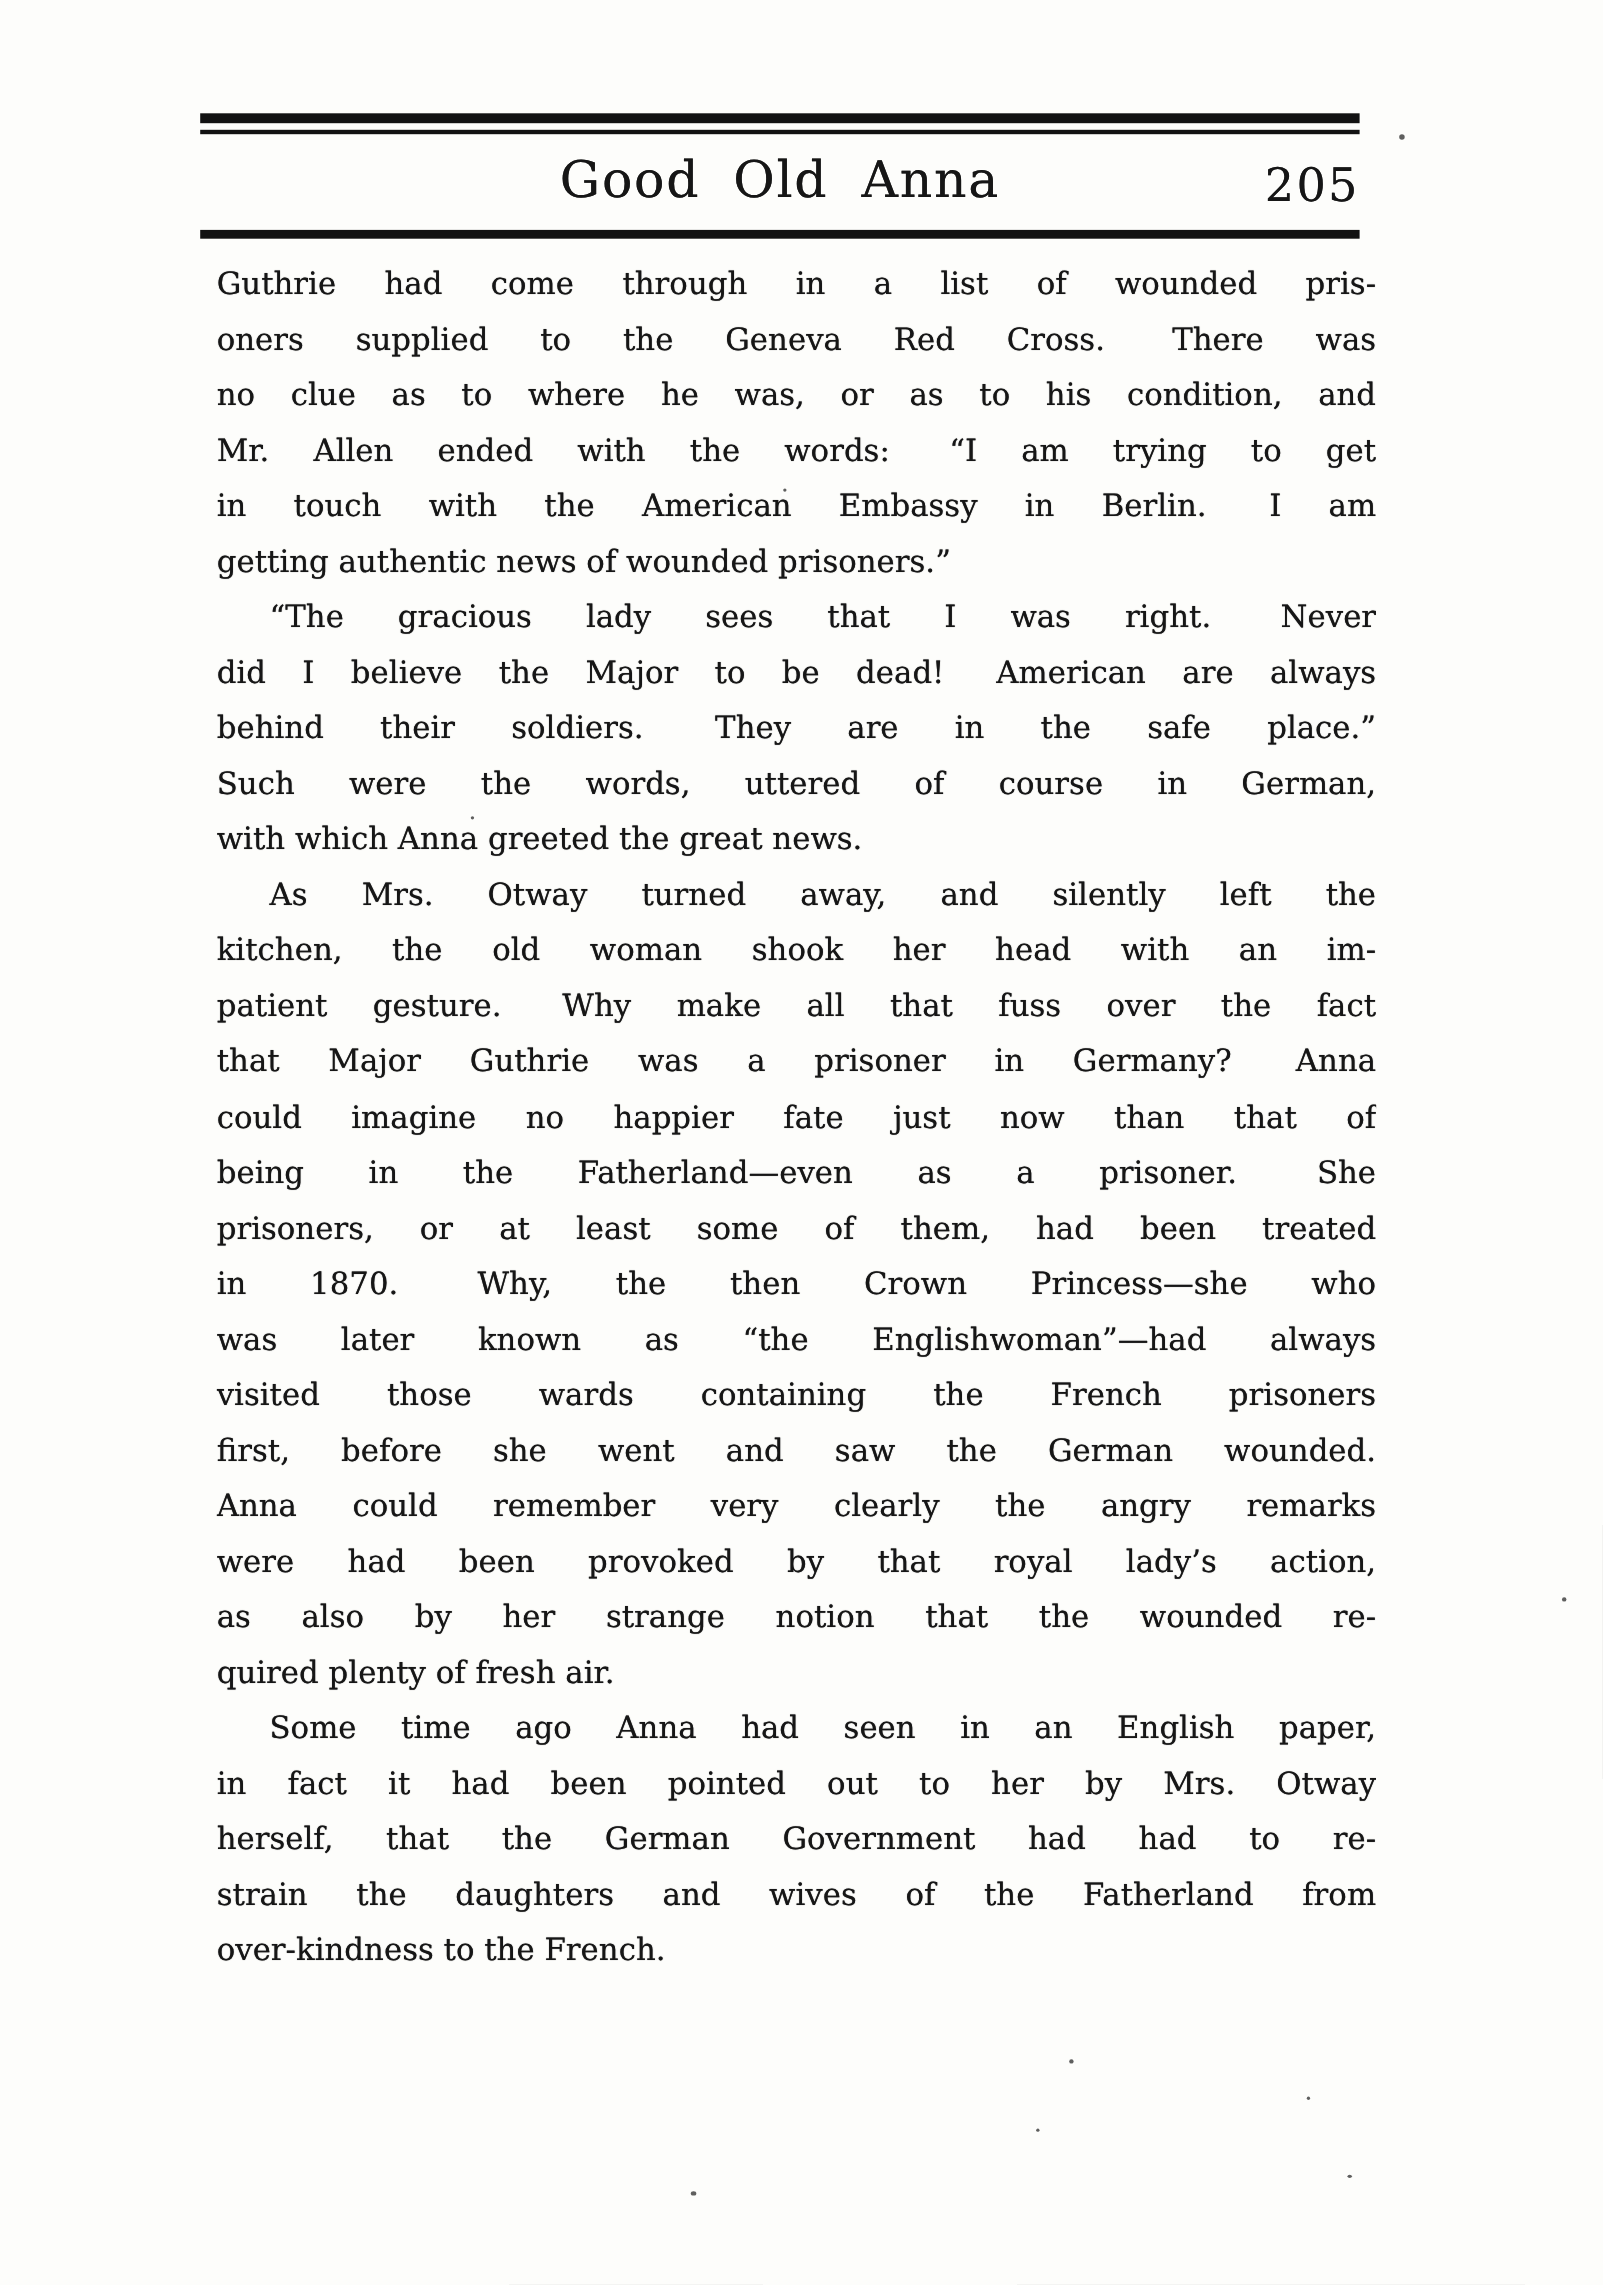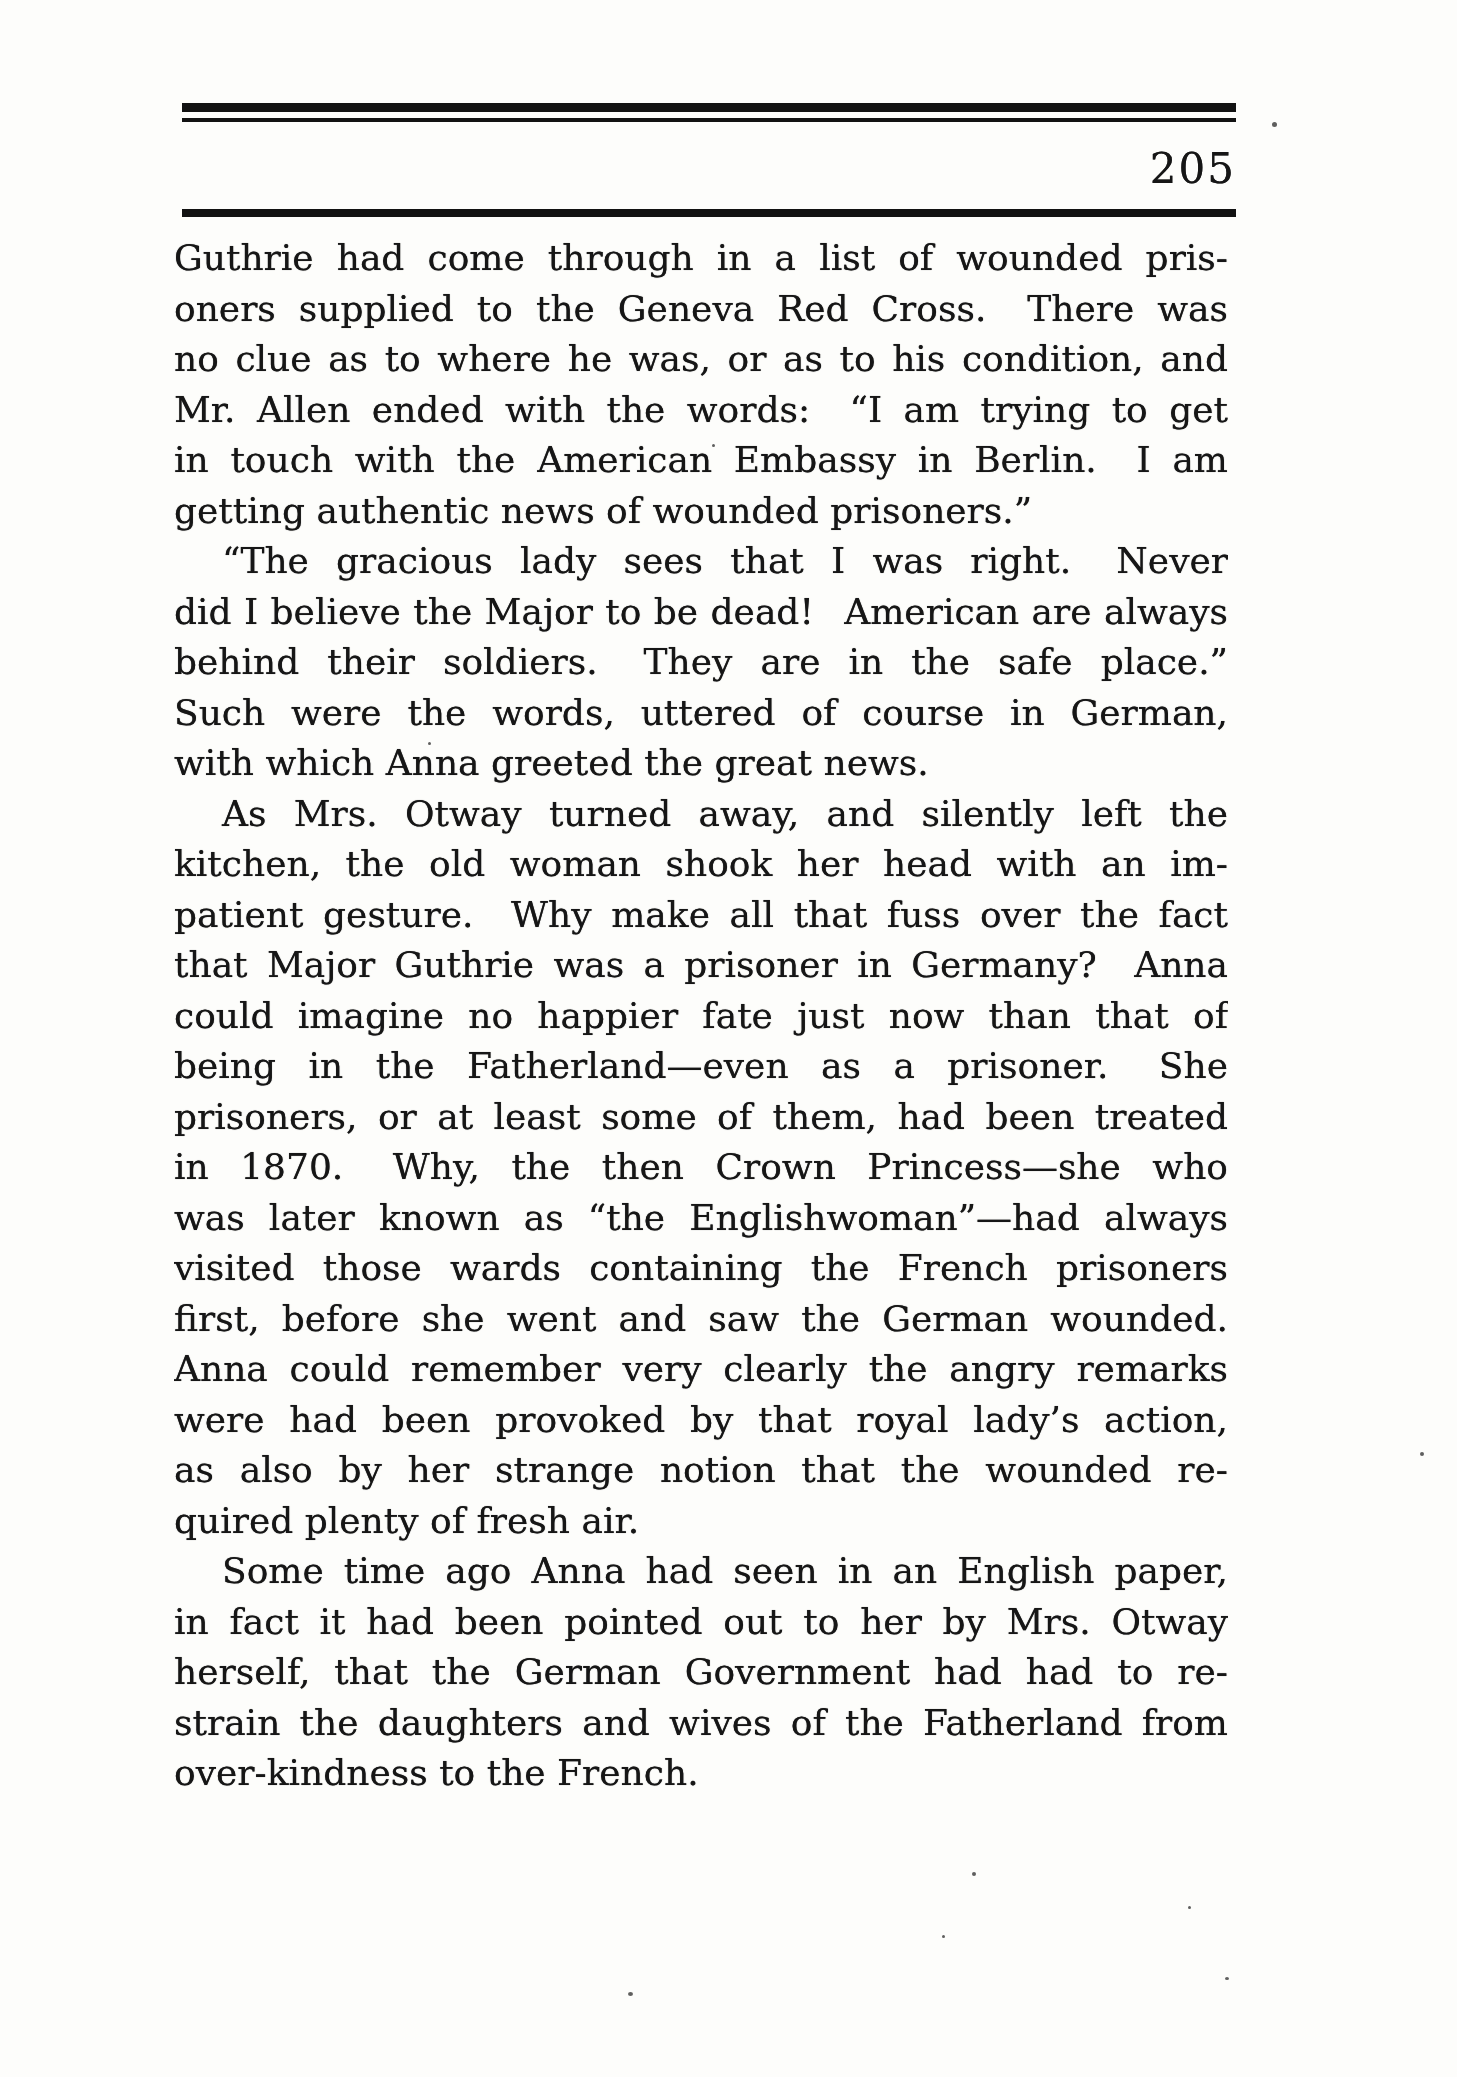--- a/index.html
+++ b/index.html
@@ -44,22 +44,22 @@
   }
   .header-rule {
     position: absolute;
     left: 182px; top: 209px; width: 1054px; height: 8px;
     background: #121212;
   }
 
   
   .body-text {
     position: absolute;
-    left: 174px; top: 233px; width: 1054px;
-    font-size: 36px;
+    left: 197px; top: 233px; width: 1054px;
+    font-size: 28px;
     text-shadow: 0 0 0.7px rgba(18,18,18,0.85);
   }
   .line {
     line-height: 50.5px;
     height: 50.5px;
     overflow: hidden;
     text-align: justify;
     text-align-last: justify;
     white-space: nowrap;
   }
@@ -79,20 +79,21 @@
 <body>
 
 <div class="page">
 
   <div class="double-rule">
     <div class="bar-thick"></div>
     <div class="bar-thin"></div>
   </div>
 
   <div class="header-row">
+    <span class="running-title">Good Old Anna</span>
     <span class="page-number">205</span>
   </div>
 
   <div class="header-rule"></div>
 
   <main class="body-text" id="bodyText">
       <div class="line">Guthrie had come through in a list of wounded pris-</div>
       <div class="line">oners supplied to the Geneva Red Cross.  There was</div>
       <div class="line">no clue as to where he was, or as to his condition, and</div>
       <div class="line">Mr. Allen ended with the words:  “I am trying to get</div>

